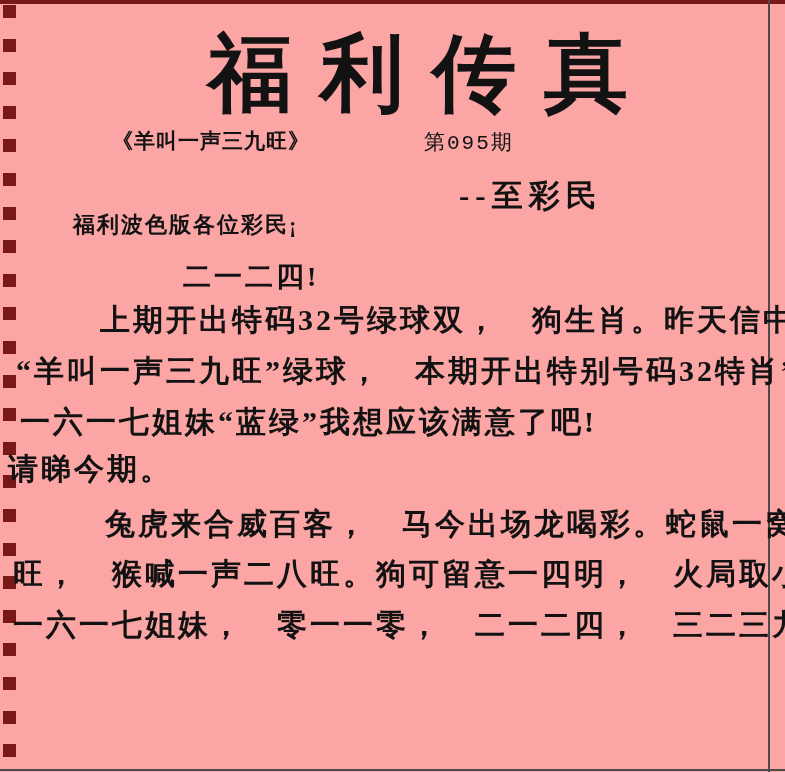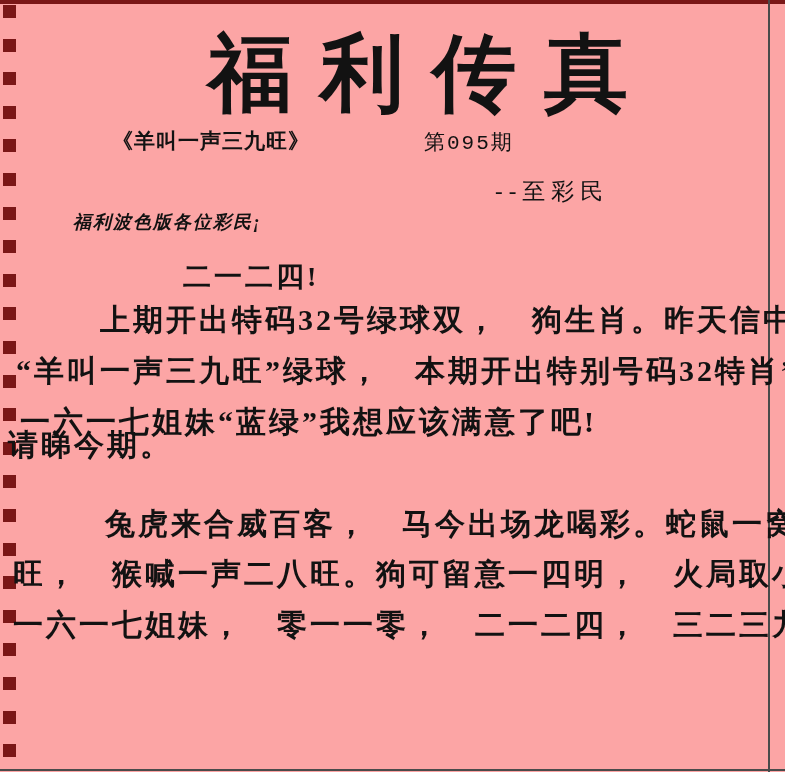--- a/index.html
+++ b/index.html
@@ -70,47 +70,46 @@
     letter-spacing: 1px;
   }
   .issue {
     left: 424px; top: 132px;
     font-size: 21px;
     font-weight: normal;
     letter-spacing: 2px;
     font-family: Liberation Mono, monospace;
   }
   .dedication {
-    left: 495px; top: 179px;
-    font-size: 23px;
-    font-weight: normal;
+    left: 459px; top: 179px;
+    font-size: 31px;
+    font-weight: bold;
     letter-spacing: 6px;
   }
   .salutation {
     left: 73px; top: 213px;
-    font-size: 18px;
+    font-size: 22px;
     font-weight: bold;
     letter-spacing: 2px;
-    font-style: italic;
   }
   .greeting {
     left: 183px; top: 262px;
     font-size: 28px;
     font-weight: bold;
     letter-spacing: 3px;
   }
   .para-line {
     font-size: 30px;
     font-weight: bold;
     letter-spacing: 3px;
   }
   .p1-l0 { left: 100px; top: 303px; }
   .p1-l1 { left: 16px;  top: 354px; }
   .p1-l2 { left: 20px;  top: 405px; }
-  .p1-l3 { left: 8px;   top: 428px; }
+  .p1-l3 { left: 8px;   top: 452px; }
   .p2-l0 { left: 105px; top: 507px; }
   .p2-l1 { left: 13px;  top: 557px; }
   .p2-l2 { left: 13px;  top: 608px; }
   .footer-phrase {
     left: 248px; top: 663px;
     font-size: 58px;
     font-weight: 900;
     letter-spacing: 5px;
   }
 </style>

